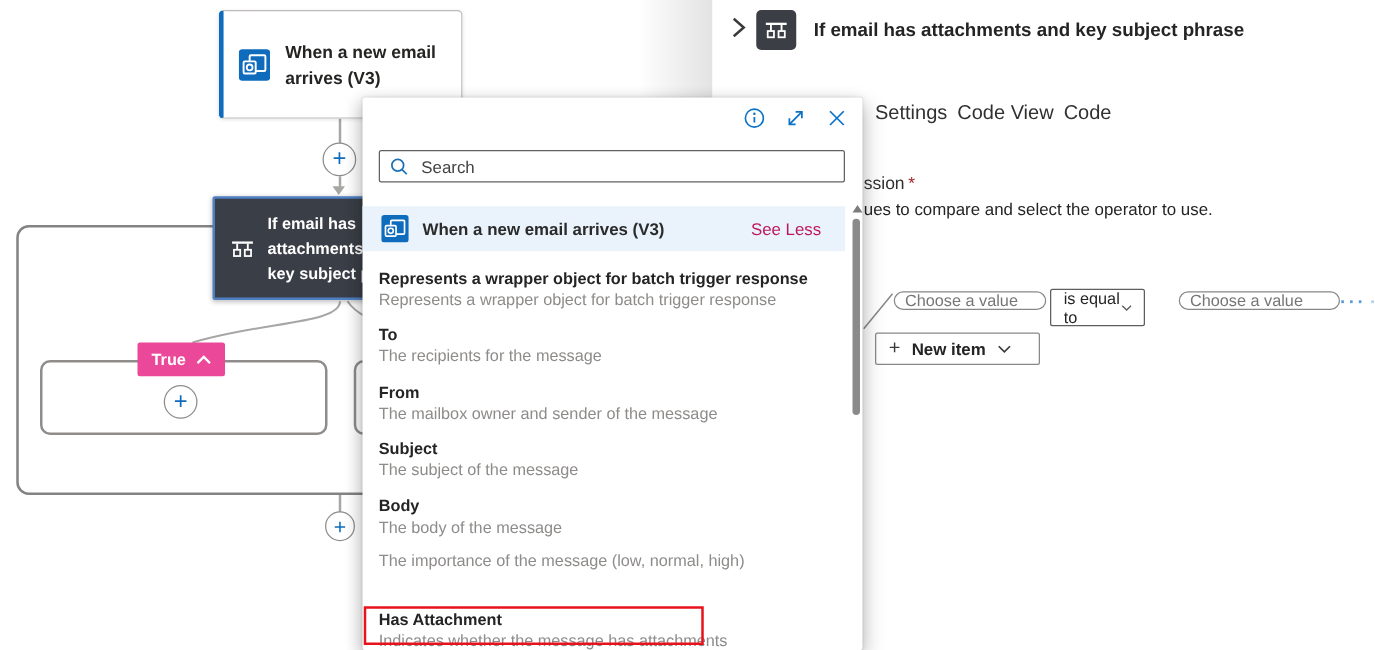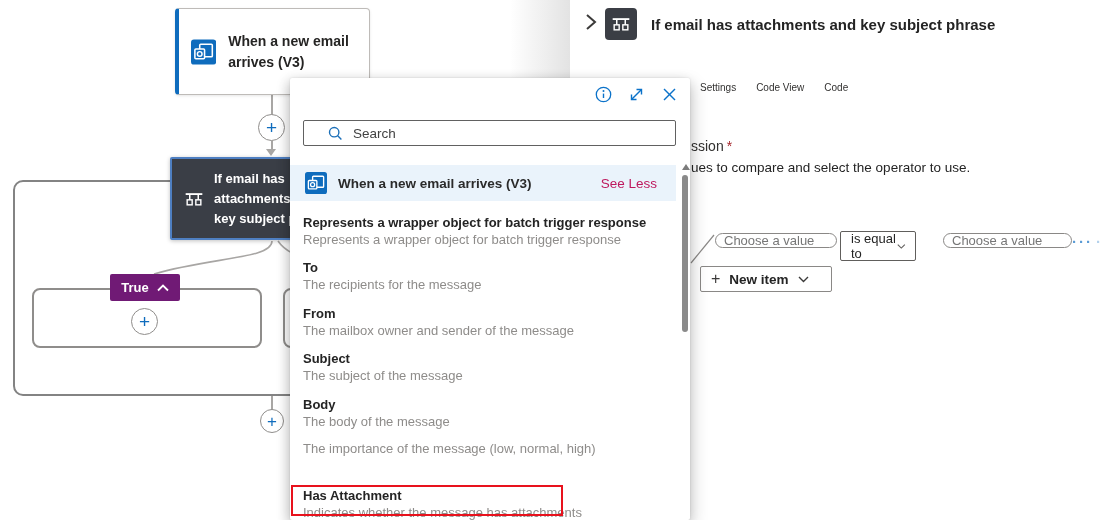--- a/index.html
+++ b/index.html
@@ -24,35 +24,35 @@
 
   .branch-frame { position:absolute; left:13px; top:180px; width:532px; height:216px;
     border:2px solid #838383; border-radius:10px; z-index:0; }
   .condition-card { position:absolute; left:170px; top:157px; width:200px; height:83px;
     background:#3A3E46; border:2px solid #4E7FC2; border-radius:2px; display:flex; align-items:center;
     gap:10px; padding:0 6px 0 12px; box-shadow:0 1px 4px rgba(0,0,0,.25); z-index:2; cursor:pointer; }
   .condition-card .t { color:#fff; font-size:13px; font-weight:700; line-height:20px; width:126px; }
 
   .curves { position:absolute; left:0; top:0; width:560px; height:300px; z-index:1; pointer-events:none; }
 
-  .true-badge { position:absolute; left:110px; top:274px; width:70px; height:27px; background:#701a75;
+  .true-badge { position:absolute; left:110px; top:274px; width:70px; height:27px; background:#ec4899;
     border-radius:2px; display:flex; align-items:center; justify-content:center; gap:8px; color:#fff;
     font-size:13px; font-weight:700; z-index:2; cursor:pointer; }
   .branch-box { position:absolute; width:230px; height:60px; border:2px solid #8F8D8B;
     border-radius:8px; z-index:1; }
 
   
   .panel-shadow { position:absolute; left:510px; top:0; width:60px; height:520px; z-index:3;
     background:linear-gradient(to right, rgba(80,80,80,0), rgba(80,80,80,0.16)); }
   .panel { position:absolute; left:570px; top:0; width:530px; height:520px; background:#fff; z-index:4; }
   .panel-collapse { position:absolute; left:14px; top:12px; width:20px; height:22px; cursor:pointer; }
   .panel-icon { position:absolute; left:35px; top:8px; width:32px; height:32px; background:#3B3E45;
     border-radius:4px; display:flex; align-items:center; justify-content:center; }
   .panel-title { position:absolute; left:81px; top:16px; font-size:15px; font-weight:600; color:#242424; white-space:nowrap; }
-  .panel-tabs { position:absolute; left:130px; top:82px; display:flex; gap:20px; font-size:10px; color:#323130; }
+  .panel-tabs { position:absolute; left:130px; top:82px; display:flex; gap:8px; font-size:16px; color:#323130; }
   .panel-tabs span { cursor:pointer; }
   .expr-label { position:absolute; left:121px; top:138px; font-size:14px; color:#323130; }
   .expr-label .req { color:#A4262C; margin-left:3px; }
   .helper-text { position:absolute; left:121px; top:160px; font-size:13.5px; color:#242424; white-space:nowrap; }
   .notch { position:absolute; left:118px; top:232px; }
   .val-input { position:absolute; top:233px; height:15px; border:1px solid #8A8886; border-radius:13px;
     font-family:"Liberation Sans",sans-serif; font-size:13px; color:#242424; padding:0 8px; background:#fff; }
   .val-input::placeholder { color:#767676; }
   .op-select { position:absolute; left:270px; top:231px; width:76px; height:30px; border:1px solid #605E5C;
     border-radius:2px; background:#fff; display:flex; align-items:center; justify-content:space-between;
@@ -66,21 +66,21 @@
   .new-item-btn .plus { font-size:16px; font-weight:300; color:#3B3A39; line-height:1; }
   .new-item-btn .lbl { font-size:13.5px; font-weight:600; color:#242424; }
 
   
   .popup { position:absolute; left:290px; top:78px; width:400px; height:442px; background:#fff;
     border-radius:2px; z-index:6;
     box-shadow:-3px 3px 12px rgba(0,0,0,.16), 3px 6px 16px rgba(0,0,0,.18), 0 0 2px rgba(0,0,0,.12); }
   .popup-actions { position:absolute; right:12px; top:8px; display:flex; gap:16px; }
   .popup-actions .ic { width:17px; height:17px; cursor:pointer; }
   .search-box { position:absolute; left:13px; top:42px; width:373px; height:26px; border:1px solid #616161;
-    border-radius:2px; display:flex; align-items:center; gap:10px; padding:0 24px; background:#fff; }
+    border-radius:2px; display:flex; align-items:center; gap:10px; padding:0 8px; background:#fff; }
   .search-box input { border:none; outline:none; flex:1; font-family:"Liberation Sans",sans-serif;
     font-size:13.5px; color:#242424; background:transparent; }
   .search-box input::placeholder { color:#424242; }
   .source-row { position:absolute; left:0; top:87px; width:386px; height:36px; background:#EAF3FB;
     display:flex; align-items:center; gap:11px; padding:0 19px 0 15px; cursor:pointer; }
   .source-row .t { flex:1; font-size:13.5px; font-weight:600; color:#2B2B2B; white-space:nowrap; }
   .source-row .see-less { font-size:13.5px; color:#be185d; cursor:pointer; }
   .dyn-list { position:absolute; left:0; top:135px; width:384px; }
   .dyn-item { height:45.4px; padding-left:13px; cursor:pointer; }
   .dyn-item .ti { font-size:13px; font-weight:700; color:#242424; line-height:16px; padding-top:2px; white-space:nowrap; }

